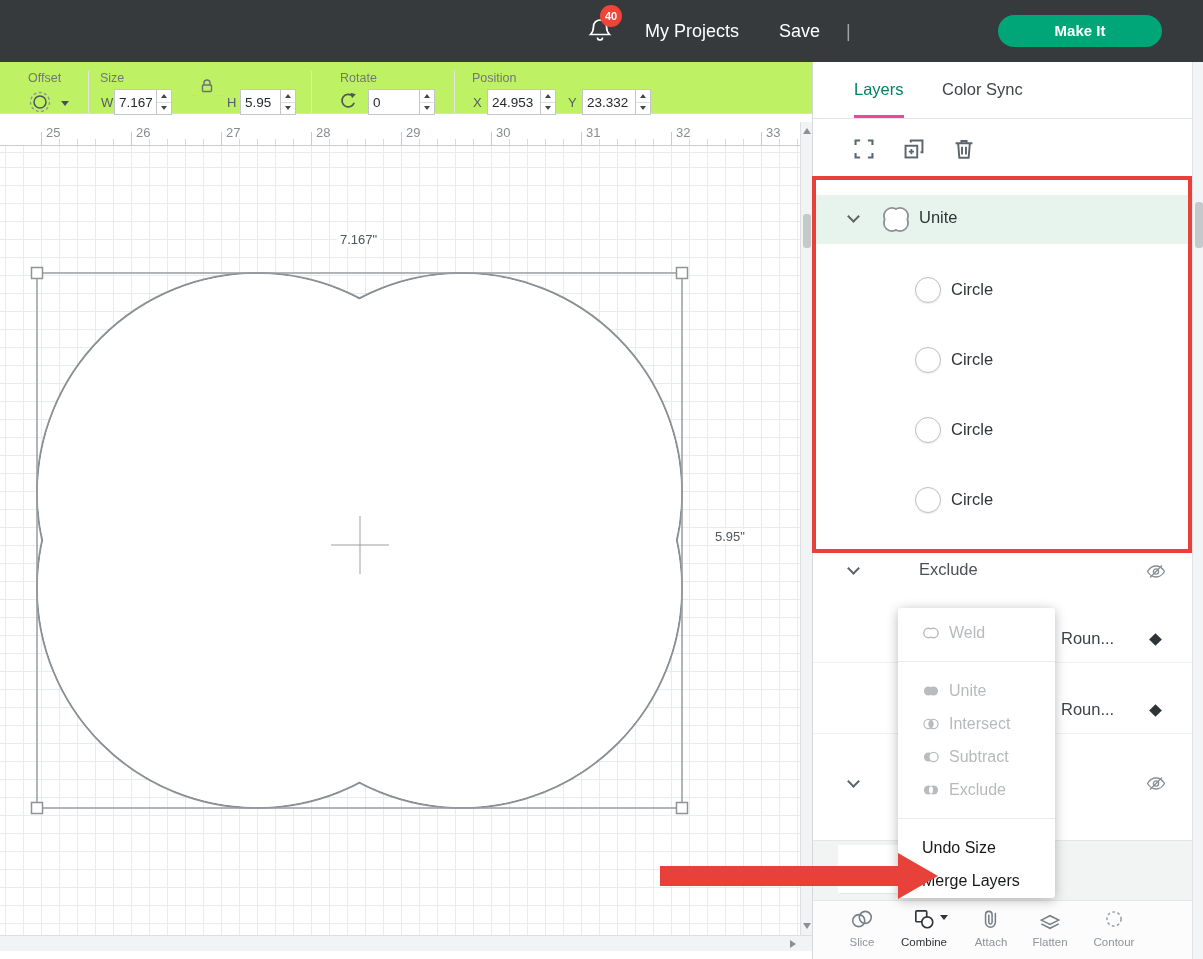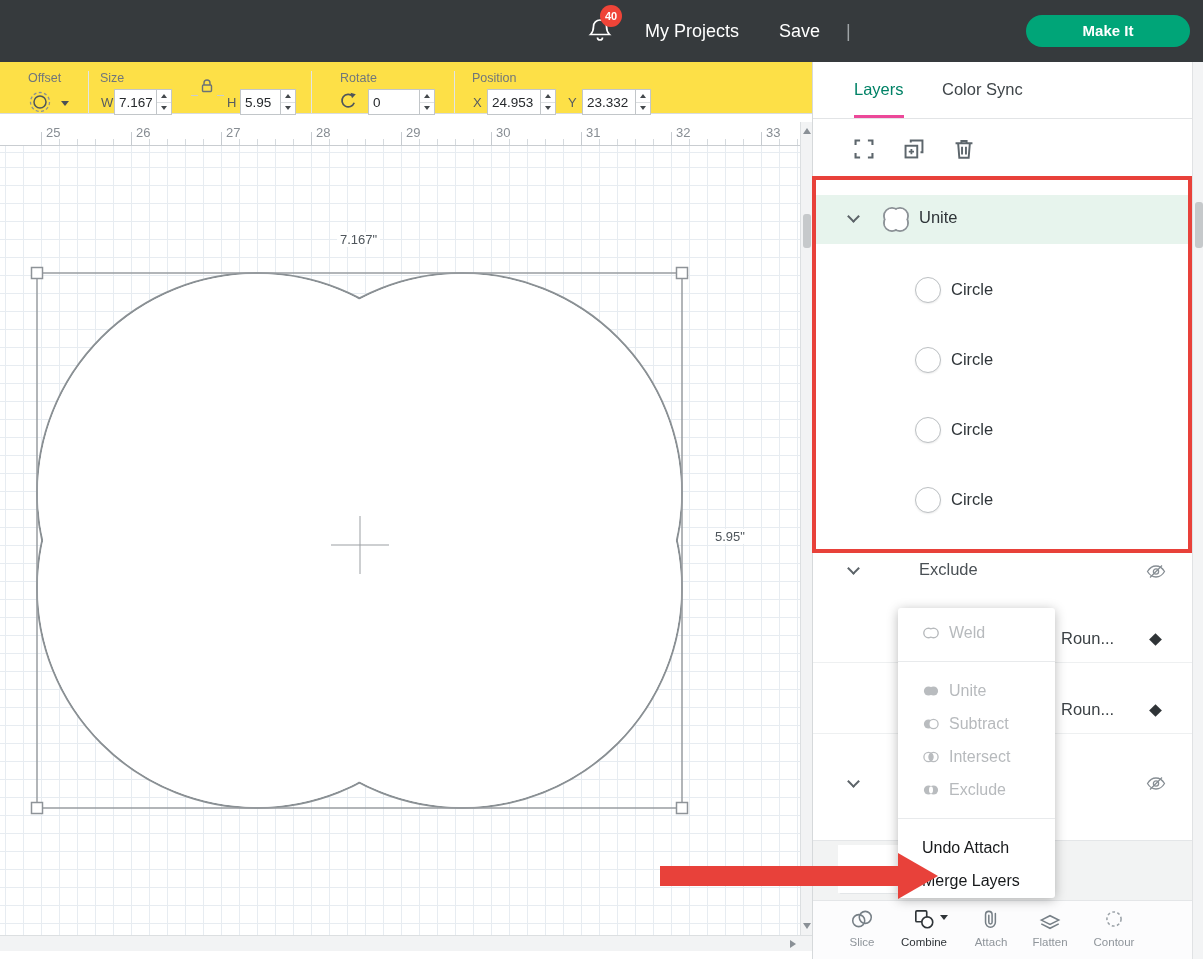--- a/index.html
+++ b/index.html
@@ -8,27 +8,27 @@
        font-family:"Liberation Sans","DejaVu Sans",sans-serif;color:#2c3236;white-space:nowrap}
   .abs{position:absolute}
 
   
   .topbar{position:absolute;left:0;top:0;width:1203px;height:62px;background:#363a3d;z-index:20}
   .tb-title{position:absolute;left:10px;top:0;line-height:62px;color:#fff;font-size:19px}
   .tb-nav{position:absolute;top:0;line-height:62px;color:#fff;font-size:18px;cursor:pointer}
   .tb-pipe{position:absolute;top:0;line-height:62px;color:#9fa4a7;font-size:18px}
   .chev-w{display:inline-block;width:11px;height:11px;border-left:2px solid #fff;border-bottom:2px solid #fff;
           transform:rotate(-45deg);margin-left:14px;position:relative;top:-3px}
-  .makeit{position:absolute;left:1026px;top:15px;width:164px;height:32px;border-radius:16px;background:#00a578;
+  .makeit{position:absolute;left:998px;top:15px;width:164px;height:32px;border-radius:16px;background:#00a578;
           color:#fff;font-size:15px;font-weight:bold;text-align:center;line-height:32px;cursor:pointer;border:0}
   .badge{position:absolute;left:600px;top:5px;min-width:22px;height:22px;border-radius:11px;background:#ef4438;
          color:#fff;font-size:11px;font-weight:bold;text-align:center;line-height:22px;z-index:2}
 
   
-  .toolbar{position:absolute;left:0;top:62px;width:812px;height:52px;background:#fde047;border-bottom:1px solid #d9dcde;z-index:15}
+  .toolbar{position:absolute;left:0;top:62px;width:812px;height:52px;background:#bef264;border-bottom:1px solid #d9dcde;z-index:15}
   .tb-sec-label{position:absolute;font-size:12.5px;color:#70767b}
   .tb-div{position:absolute;width:1px;height:42px;top:9px;background:#e2e4e6}
   .fld-label{position:absolute;font-size:13px;color:#565b60}
   .tb-input{position:absolute;display:flex;height:26px;border:1px solid #c2c6c9;background:#fff}
   .tb-input input{border:0;outline:none;width:100%;padding:0 4px;font-size:13.5px;color:#26292c;
                   font-family:"Liberation Sans",sans-serif}
   .stepper{width:15px;border-left:1px solid #c2c6c9;display:flex;flex-direction:column;flex:0 0 15px}
   .st-up,.st-dn{flex:1;display:flex;align-items:center;justify-content:center;cursor:pointer}
   .st-up{border-bottom:1px solid #dcdfe1}
   .st-up::after{content:"";border-left:3.5px solid transparent;border-right:3.5px solid transparent;border-bottom:4.5px solid #44484c}
@@ -389,44 +389,44 @@
     <div class="mdiv"></div>
     <div class="mi tall disabled">
       <svg width="18" height="16" viewBox="0 0 18 16">
         <circle cx="6.5" cy="8" r="4.6" fill="#b9bcbf"></circle>
           <circle cx="11.5" cy="8" r="4.6" fill="#b9bcbf"></circle>
       </svg>
       <span>Unite</span>
     </div>
     <div class="mi tall disabled">
       <svg width="18" height="16" viewBox="0 0 18 16">
-        <circle cx="6.5" cy="8" r="4.6" fill="#b9bcbf"></circle>
-        <circle cx="11.5" cy="8" r="4.6" fill="#fff" stroke="#b9bcbf" stroke-width="1.3"></circle>
-      </svg>
-      <span>Subtract</span>
-    </div>
-    <div class="mi tall disabled">
-      <svg width="18" height="16" viewBox="0 0 18 16">
         <circle cx="6.5" cy="8" r="4.6" fill="none" stroke="#b9bcbf" stroke-width="1.3"></circle>
         <circle cx="11.5" cy="8" r="4.6" fill="none" stroke="#b9bcbf" stroke-width="1.3"></circle>
         <ellipse cx="9" cy="8" rx="2" ry="3.4" fill="#b9bcbf"></ellipse>
       </svg>
       <span>Intersect</span>
+    </div>
+    <div class="mi tall disabled">
+      <svg width="18" height="16" viewBox="0 0 18 16">
+        <circle cx="6.5" cy="8" r="4.6" fill="#b9bcbf"></circle>
+        <circle cx="11.5" cy="8" r="4.6" fill="#fff" stroke="#b9bcbf" stroke-width="1.3"></circle>
+      </svg>
+      <span>Subtract</span>
     </div>
     <div class="mi tall disabled">
       <svg width="18" height="16" viewBox="0 0 18 16">
         <circle cx="6.5" cy="8" r="4.6" fill="#b9bcbf"></circle>
           <circle cx="11.5" cy="8" r="4.6" fill="#b9bcbf"></circle>
         <ellipse cx="9" cy="8" rx="2" ry="3.4" fill="#fff"></ellipse>
       </svg>
       <span>Exclude</span>
     </div>
     <div class="mdiv"></div>
     <div class="mi tall">
-      <span>Undo Attach</span>
+      <span>Undo Size</span>
     </div>
     <div class="mi tall">
       <span>Merge Layers</span>
     </div>
   </div>
 
   <div class="anno-box"></div>
   <div class="anno-shaft"></div>
   <div class="anno-head"></div>
 

